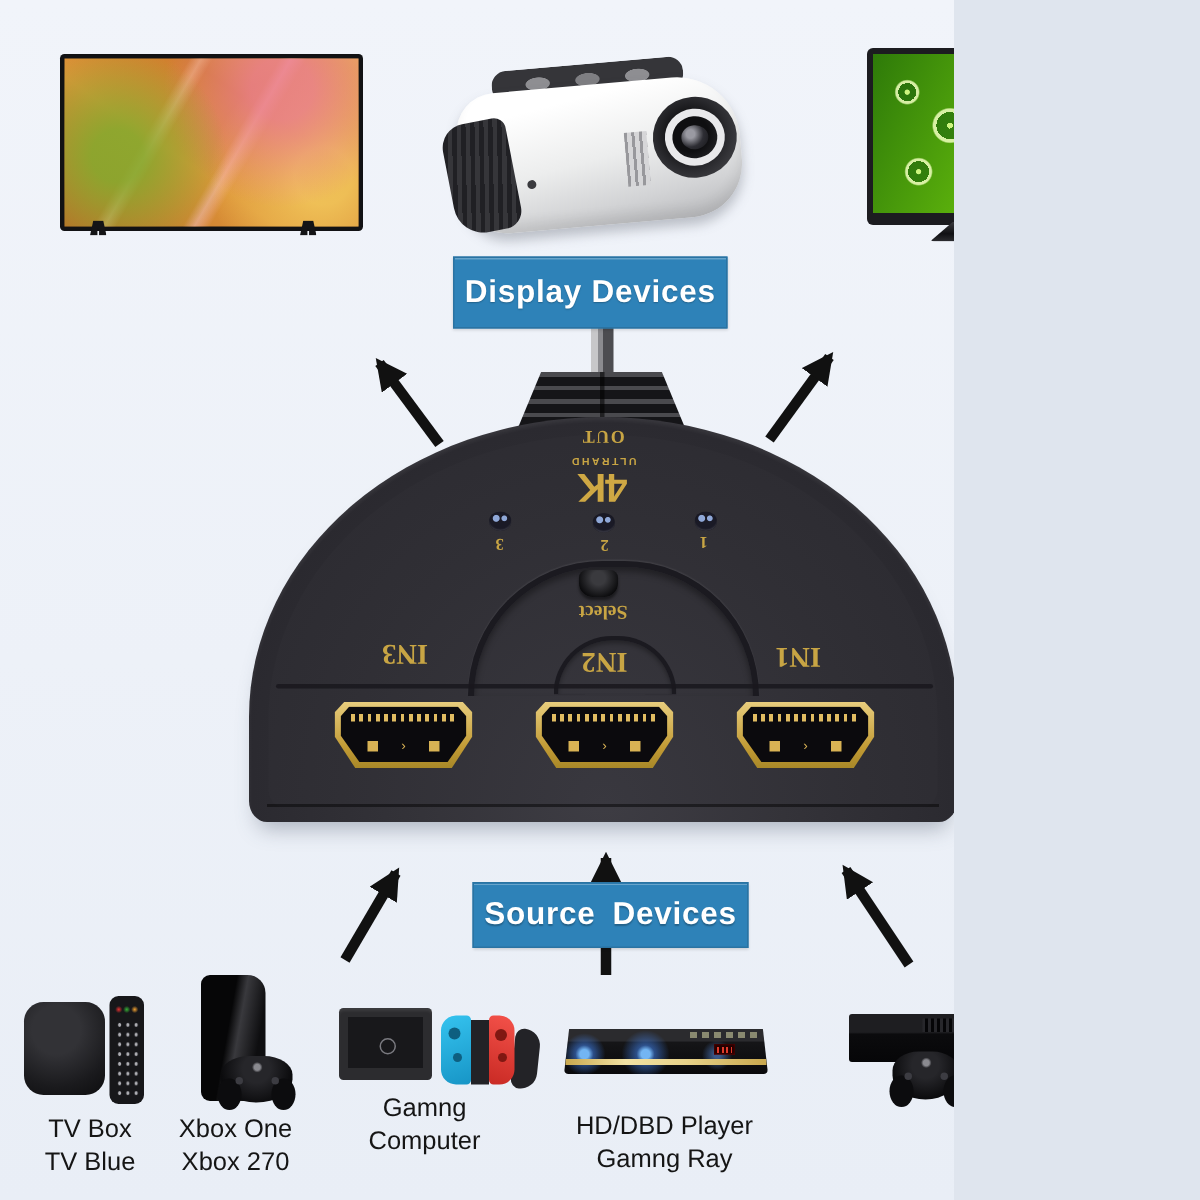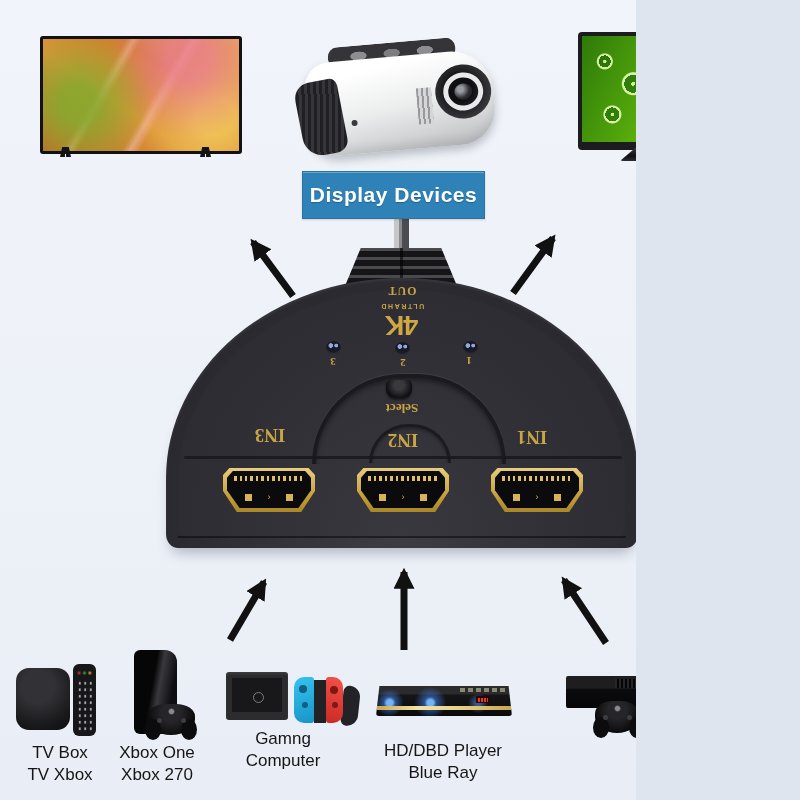--- a/index.html
+++ b/index.html
@@ -256,20 +256,21 @@
   </div>
 
   <div id="monitor" class="abs">
     <div class="screen"></div>
   </div>
   <div id="monitor-neck" class="abs"></div>
   <div id="monitor-accent" class="abs"></div>
   <div id="monitor-base" class="abs"></div>
 
   <div id="display-banner" class="banner">Display Devices</div>
+  <div id="source-banner" class="banner">Source Devices</div>
 
   <svg id="arrows" width="800" height="800" viewBox="0 0 800 800">
     <defs>
       <marker id="ah" markerWidth="3.4" markerHeight="3.2" refX="2.4" refY="1.5" orient="auto" markerUnits="strokeWidth">
         <path d="M0,0 L3,1.5 L0,3 z" fill="#111"></path>
       </marker>
     </defs>
     <line x1="293" y1="296" x2="253" y2="242" stroke="#111" stroke-width="7" marker-end="url(#ah)"></line>
     <line x1="513" y1="293" x2="553" y2="238" stroke="#111" stroke-width="7" marker-end="url(#ah)"></line>
     <line x1="230" y1="640" x2="264" y2="582" stroke="#111" stroke-width="7" marker-end="url(#ah)"></line>
@@ -352,28 +353,28 @@
   <div id="xboxone" class="abs"></div>
   <div id="ps-controller" class="controller"></div>
 
   <div id="laptop-screen" class="abs">
     <div class="art"></div>
   </div>
   <div id="laptop-base" class="abs"></div>
 
   <div id="label-tvbox" class="dev-label">
     <div>TV Box</div>
-    <div>TV Xbox</div>
+    <div>TV Blue</div>
   </div>
   <div id="label-xbox" class="dev-label">
     <div>Xbox One</div>
     <div>Xbox 270</div>
   </div>
   <div id="label-gaming" class="dev-label">
     <div>Gamng</div>
     <div>Computer</div>
   </div>
   <div id="label-dvd" class="dev-label">
     <div>HD/DBD Player</div>
-    <div>Blue Ray</div>
+    <div>Gamng Ray</div>
   </div>
 
 </div>
 
 </body></html>

